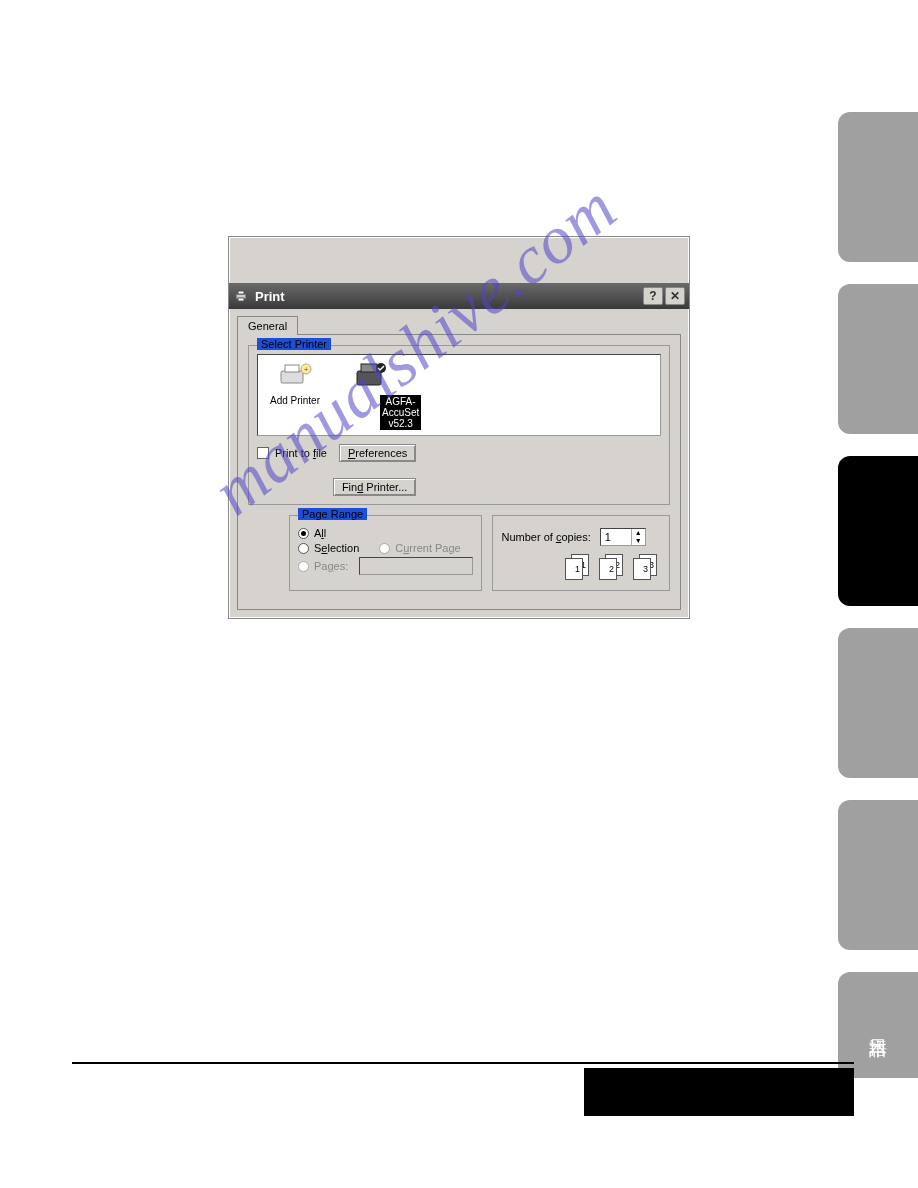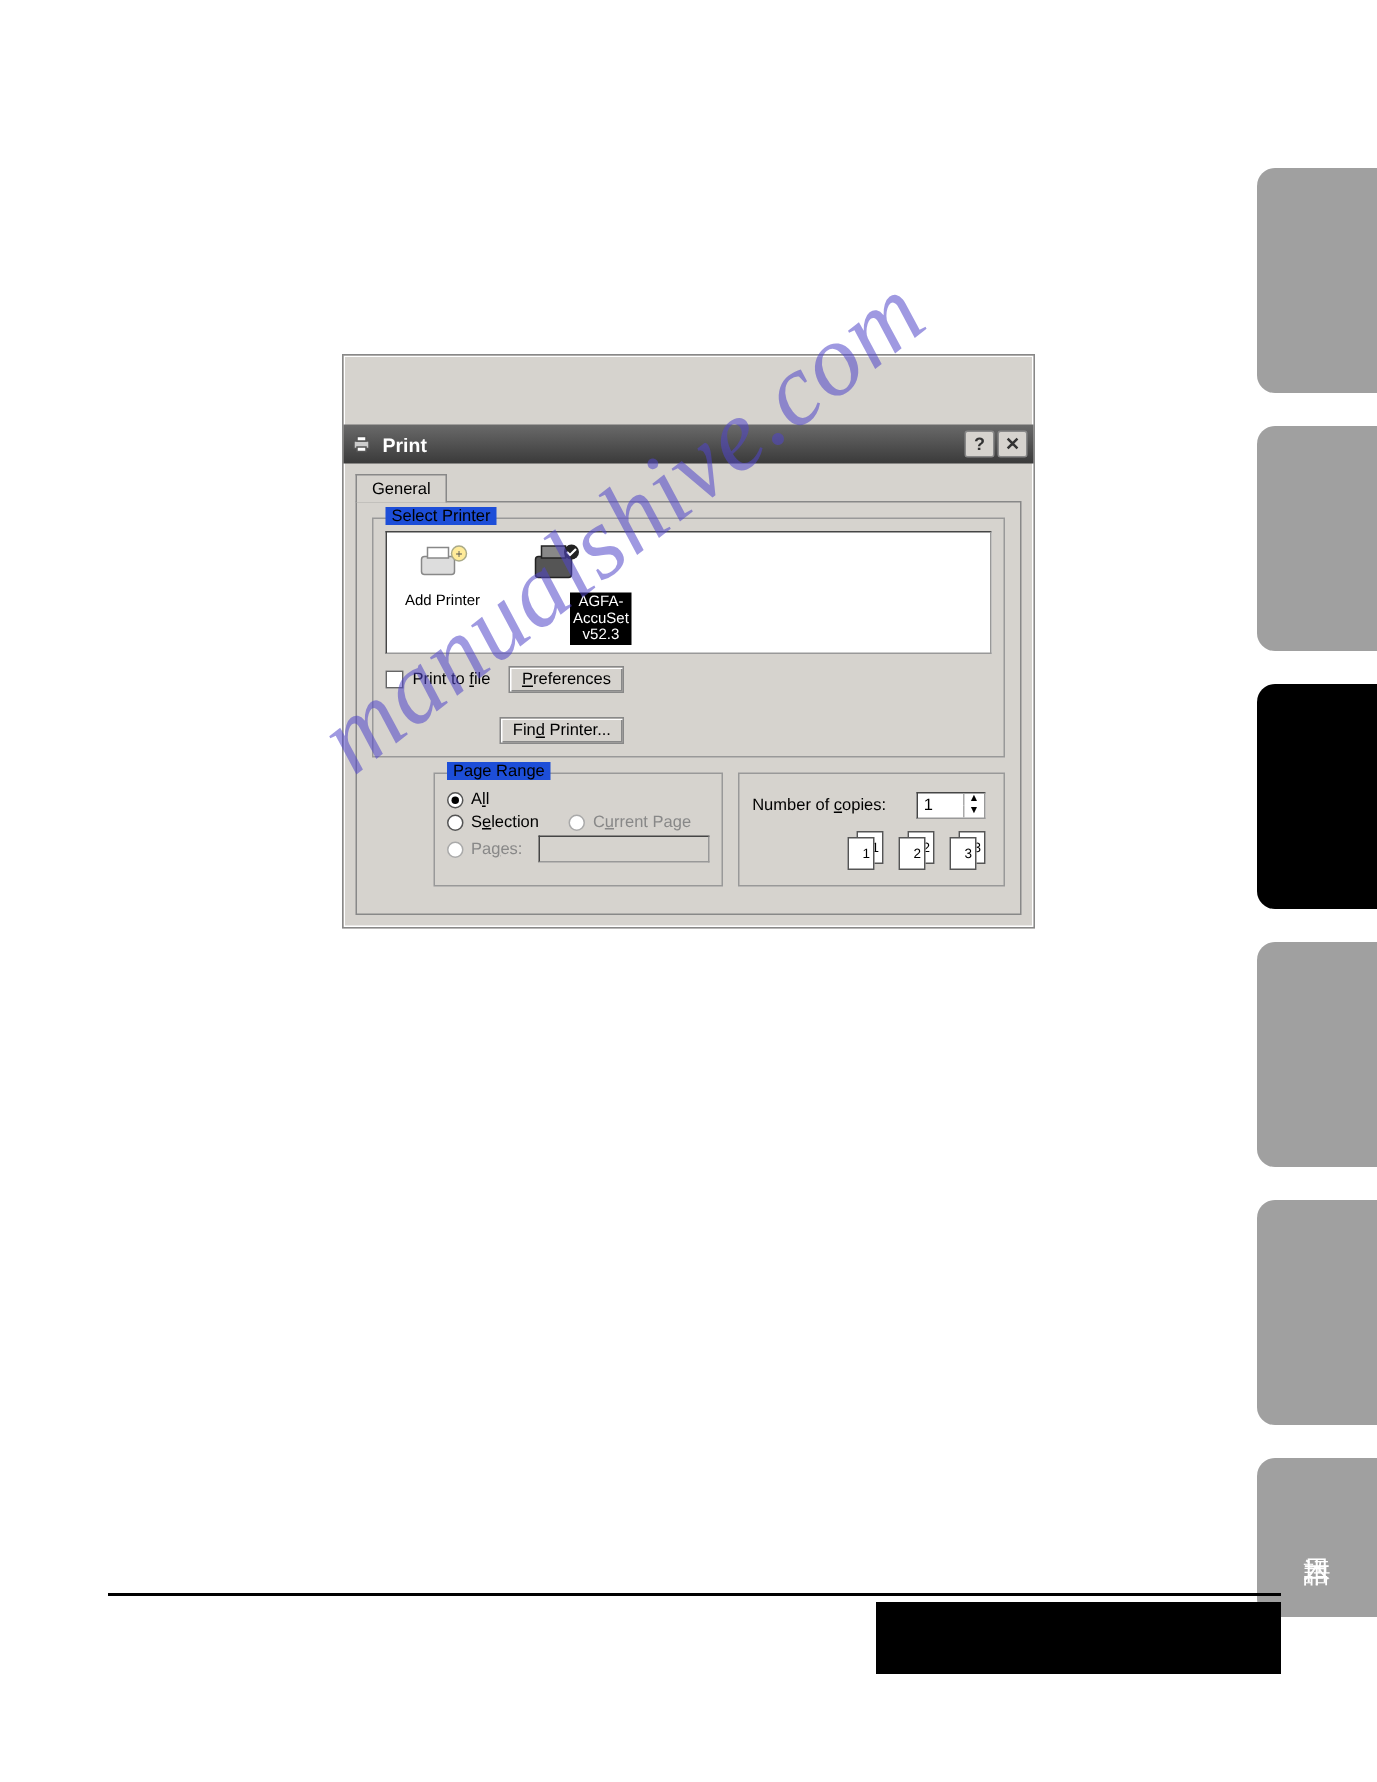--- a/index.html
+++ b/index.html
@@ -210,21 +210,21 @@
   .two-col .groupbox { flex:1; }
   .radio-row { display:flex; align-items:center; gap:5px; margin:3px 0; font-size:11px;}
   .wr {
     width:11px; height:11px; border:1px solid #555; border-radius:50%; background:#fff; display:flex; align-items:center; justify-content:center;
   }
   .wr.checked::after { content:""; width:5px; height:5px; border-radius:50%; background:#000;}
   .disabled { color:#888; }
   .pages-input {
     border:1px inset #999; background:#d6d3ce; height:18px; flex:1; margin-left:6px;
   }
-  .copies-row { display:flex; align-items:center; gap:20px; font-size:11px; margin:4px 0 0 0;}
+  .copies-row { display:flex; align-items:center; gap:9px; font-size:11px; margin:4px 0 0 0;}
   .spinner {
     display:flex; align-items:stretch; border:1px inset #999; background:#fff; height:18px; width:46px;
   }
   .spinner .val { flex:1; padding:2px 4px; font-size:11px;}
   .spinner .arrows { width:14px; display:flex; flex-direction:column;}
   .spinner .arrows div { flex:1; border-left:1px solid #aaa; font-size:7px; text-align:center; line-height:7px;}
   .collate {
     margin-top:8px;
     display:flex;
     gap:6px;

